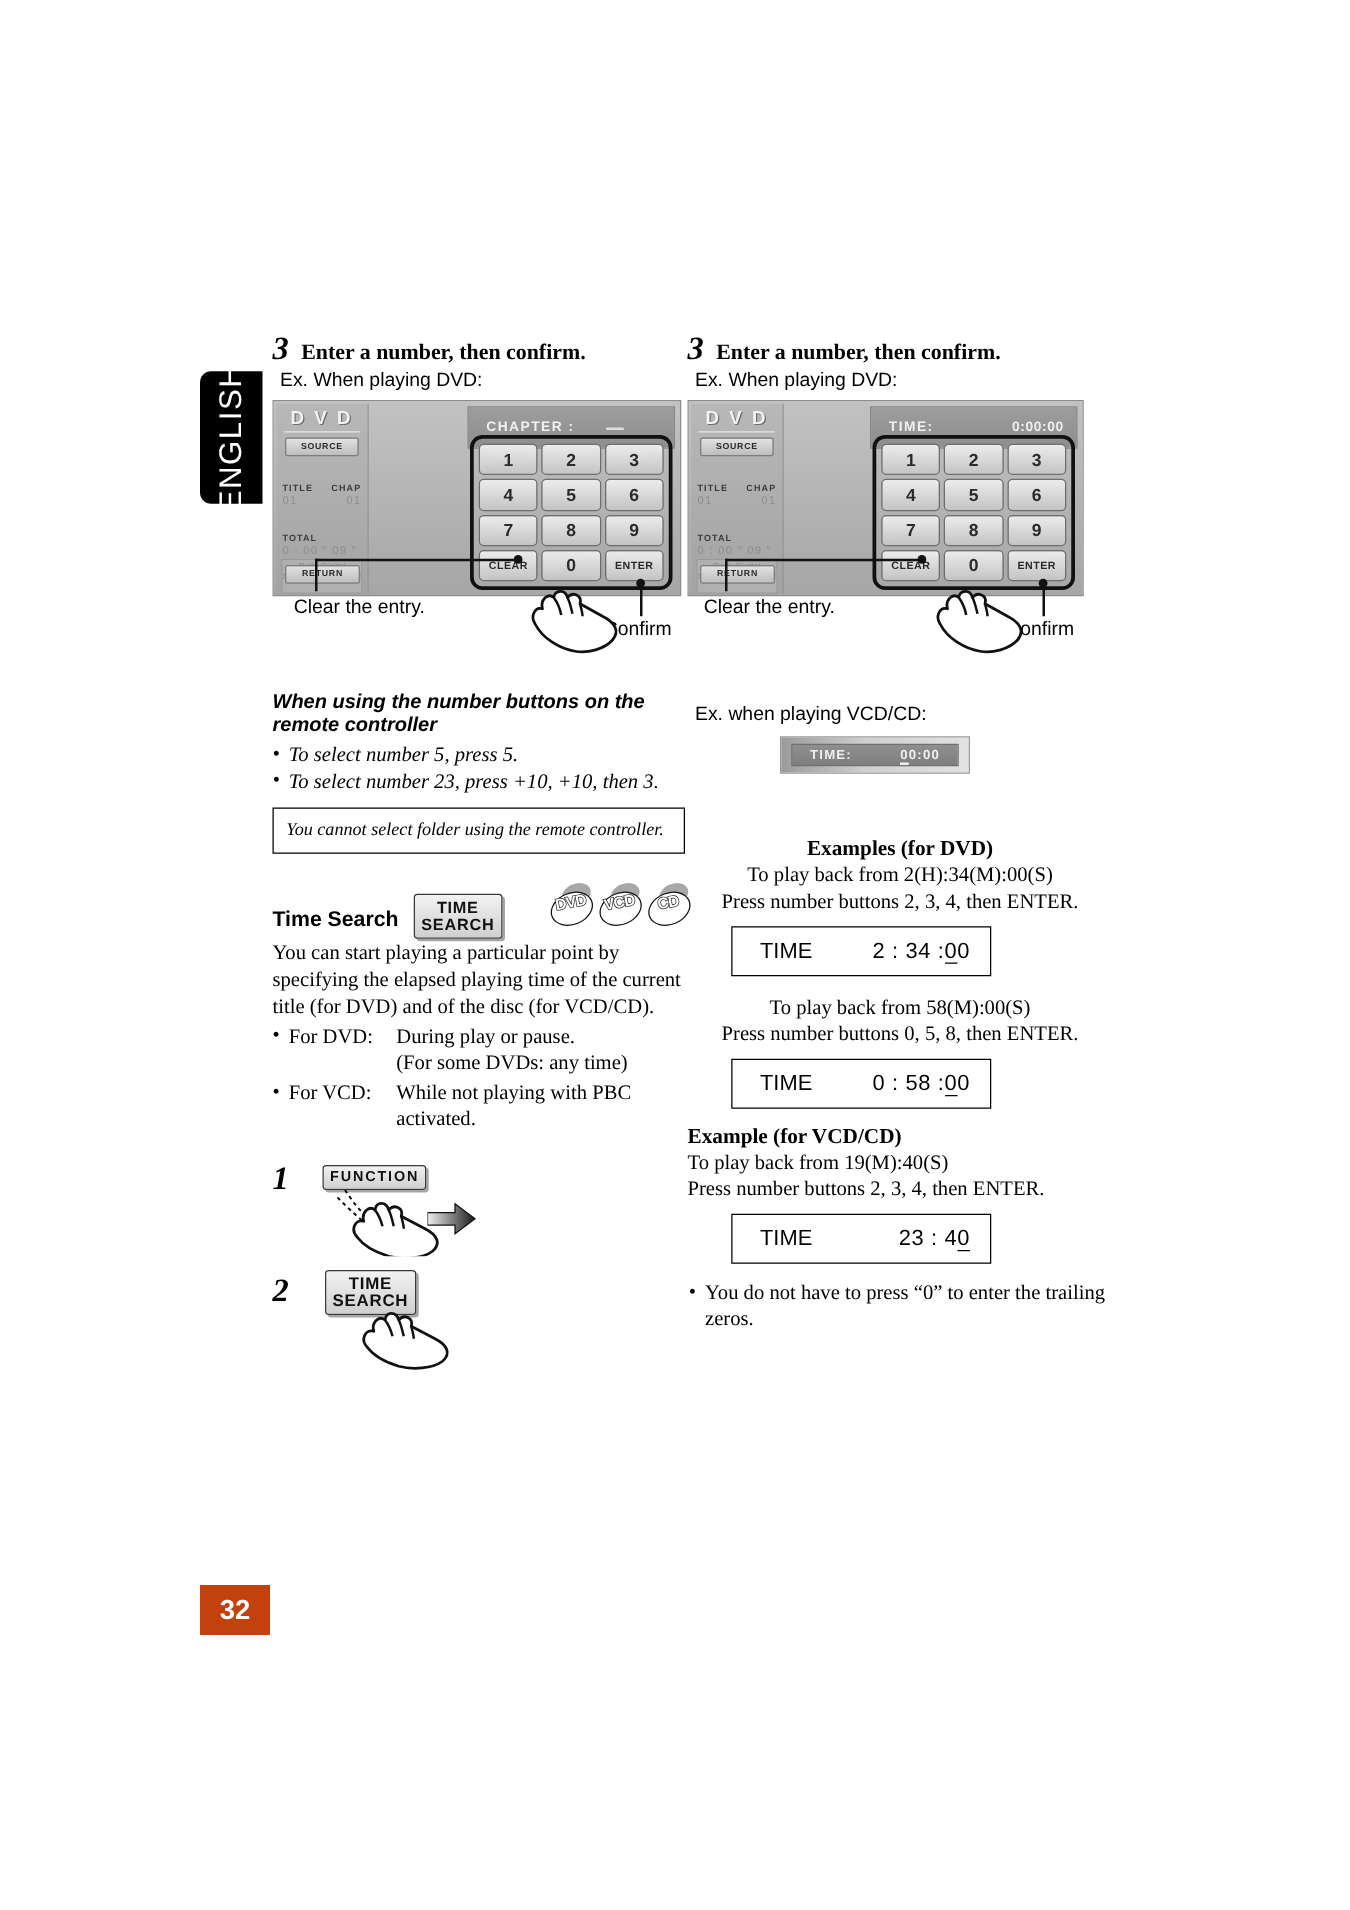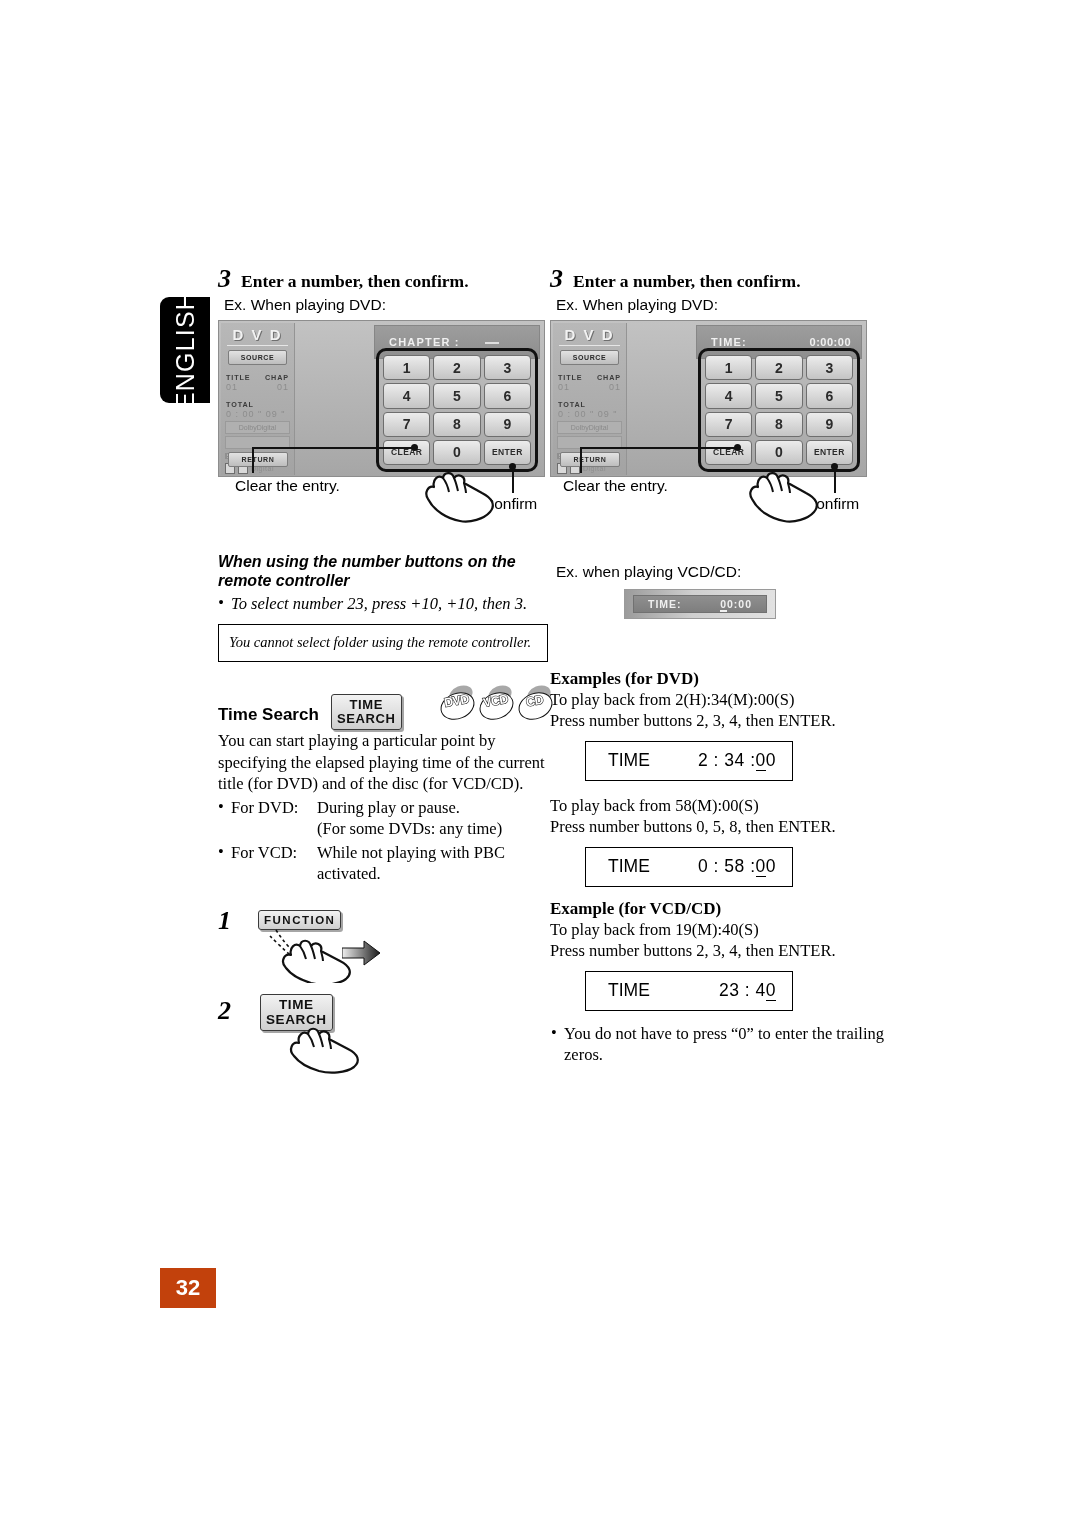--- a/index.html
+++ b/index.html
@@ -147,21 +147,21 @@
     align-items: center;
     justify-content: center;
   }
   .fld-label {
     font-family: "Liberation Sans", sans-serif;
     font-weight: bold;
     font-size: 7.2px;
     letter-spacing: 0.9px;
     color: #3b3b3b;
     padding: 0 5px;
-    margin-top: 8px;
+    margin-top: 21px;
     display: flex;
     justify-content: space-between;
   }
   .fld-val {
     font-family: "Liberation Sans", sans-serif;
     font-size: 9px;
     letter-spacing: 1px;
     color: #8d8d8d;
     padding: 0 5px;
     display: flex;
@@ -591,20 +591,21 @@
                L60 26 C70 31 74 38 68 45 C62 52 48 56 38 54 C26 52 12 44 6 32 Z" fill="#ffffff" stroke="#111111" stroke-width="2.2" stroke-linejoin="round"></path>
       <path d="M21 11 C24 15 26 20 27 25" fill="none" stroke="#111111" stroke-width="2"></path>
       <path d="M32 11 C34 15 35 20 36 24" fill="none" stroke="#111111" stroke-width="2"></path>
       <path d="M42 16 C43 20 44 23 44 26" fill="none" stroke="#111111" stroke-width="2"></path>
     </svg>
   </div>
 
   <div style="margin-top:13px;">
     <div class="sub-head">When using the number buttons on the remote controller</div>
     <ul class="it-list">
+      <li>To select number 5, press 5.</li>
       <li>To select number 23, press +10, +10, then 3.</li>
     </ul>
     <div class="note-box">You cannot select folder using the remote controller.</div>
   </div>
 
   <div class="ts-row">
     <span class="ts-title">Time Search</span>
     <span class="btn-chip chip-ts">
       <span>TIME</span><br>
       <span>SEARCH</span>
@@ -767,21 +768,21 @@
   <div style="margin-top:24px;">
     <div class="ex-line">Ex. when playing VCD/CD:</div>
     <div class="strip-wrap">
       <div class="strip-inner">
         <span class="s-label">TIME:</span>
         <span class="s-value"><span class="cur">0</span><span>0:00</span></span>
       </div>
     </div>
   </div>
 
-  <div style="margin-top:50px;">
+  <div style="margin-top:50px;text-align:center;">
     <div class="sec-head">Examples (for DVD)</div>
     <div class="para">To play back from 2(H):34(M):00(S)</div>
     <div class="para">Press number buttons 2, 3, 4, then ENTER.</div>
     <div class="time-box">
       <span class="tb-label">TIME</span>
       <span class="tb-value"><span>2 : 34 :</span><span class="und">0</span><span>0</span></span>
     </div>
 
     <div class="para" style="margin-top:14px;">To play back from 58(M):00(S)</div>
     <div class="para">Press number buttons 0, 5, 8, then ENTER.</div>

